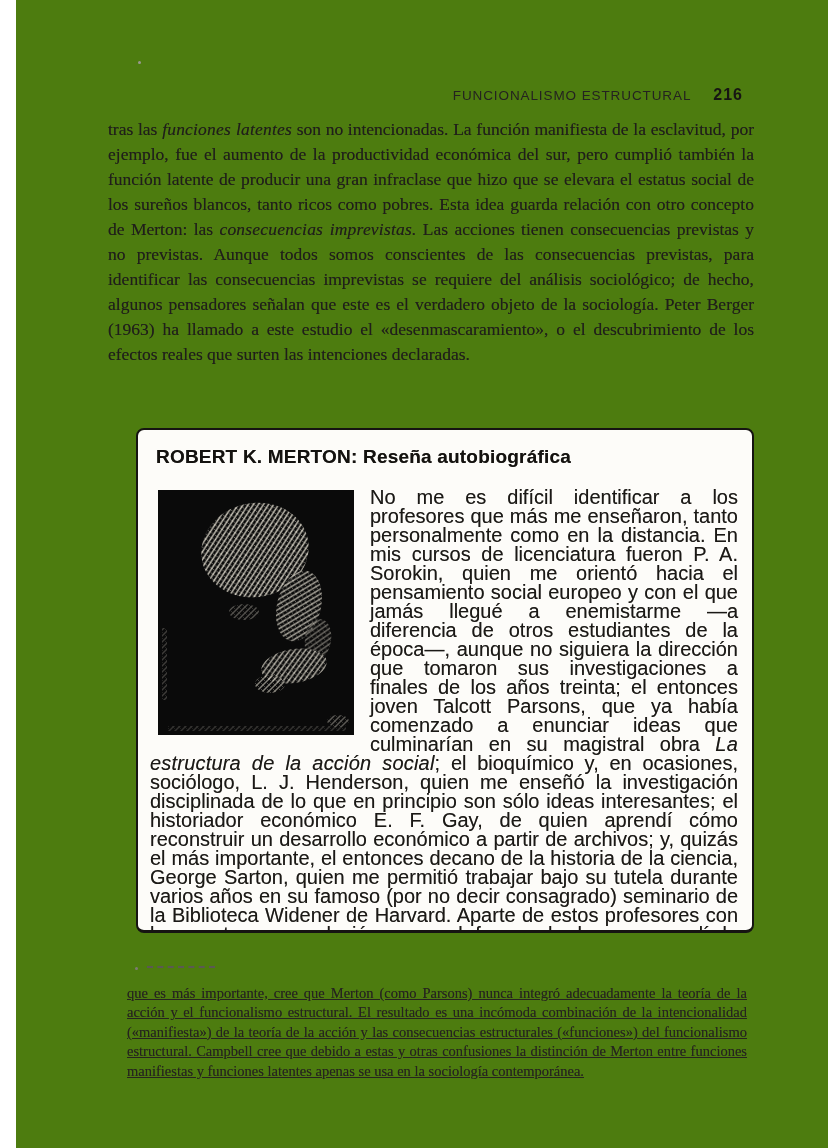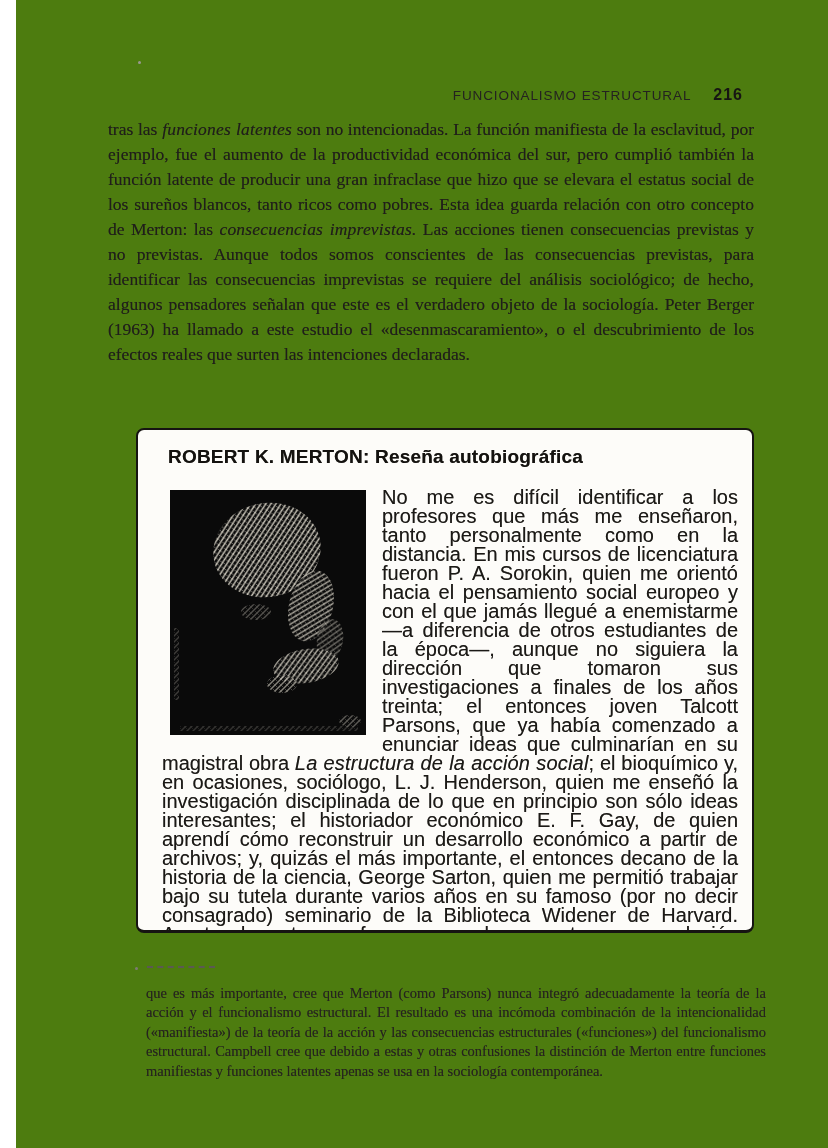--- a/index.html
+++ b/index.html
@@ -67,21 +67,21 @@
   .bio-box {
     position: absolute;
     left: 120px;
     top: 428px;
     width: 618px;
     height: 505px;
     box-sizing: border-box;
     border: 2px solid #161412;
     border-bottom-width: 3px;
     border-radius: 8px;
-    padding: 16px 14px 10px 24px;
+    padding: 16px 14px 10px 12px;
     background: #fdfcf9;
     overflow: hidden;
     font-family: "Liberation Sans", sans-serif;
   }
   .box-title {
     margin: 0 0 20px 6px;
     font-size: 19px;
     font-weight: bold;
     letter-spacing: 0.2px;
     color: #14120f;
@@ -111,29 +111,30 @@
   .footnote-sep {
     position: absolute;
     left: 131px;
     top: 966px;
     width: 68px;
     height: 0;
     border-top: 2px dashed #5b5953;
   }
   .footnote {
     position: absolute;
-    left: 130px;
+    left: 111px;
     top: 984px;
     width: 620px;
     margin: 0;
     font-size: 14.5px;
     line-height: 19.4px;
     text-align: justify;
     color: #26231f;
     text-shadow: 0 0 0.4px rgba(38,35,31,0.5);
+    text-decoration: underline;
   }
 </style>
 </head>
 <body>
 
 <div class="page">
 
   <div class="speck speck-top"></div>
 
   <div class="header">

